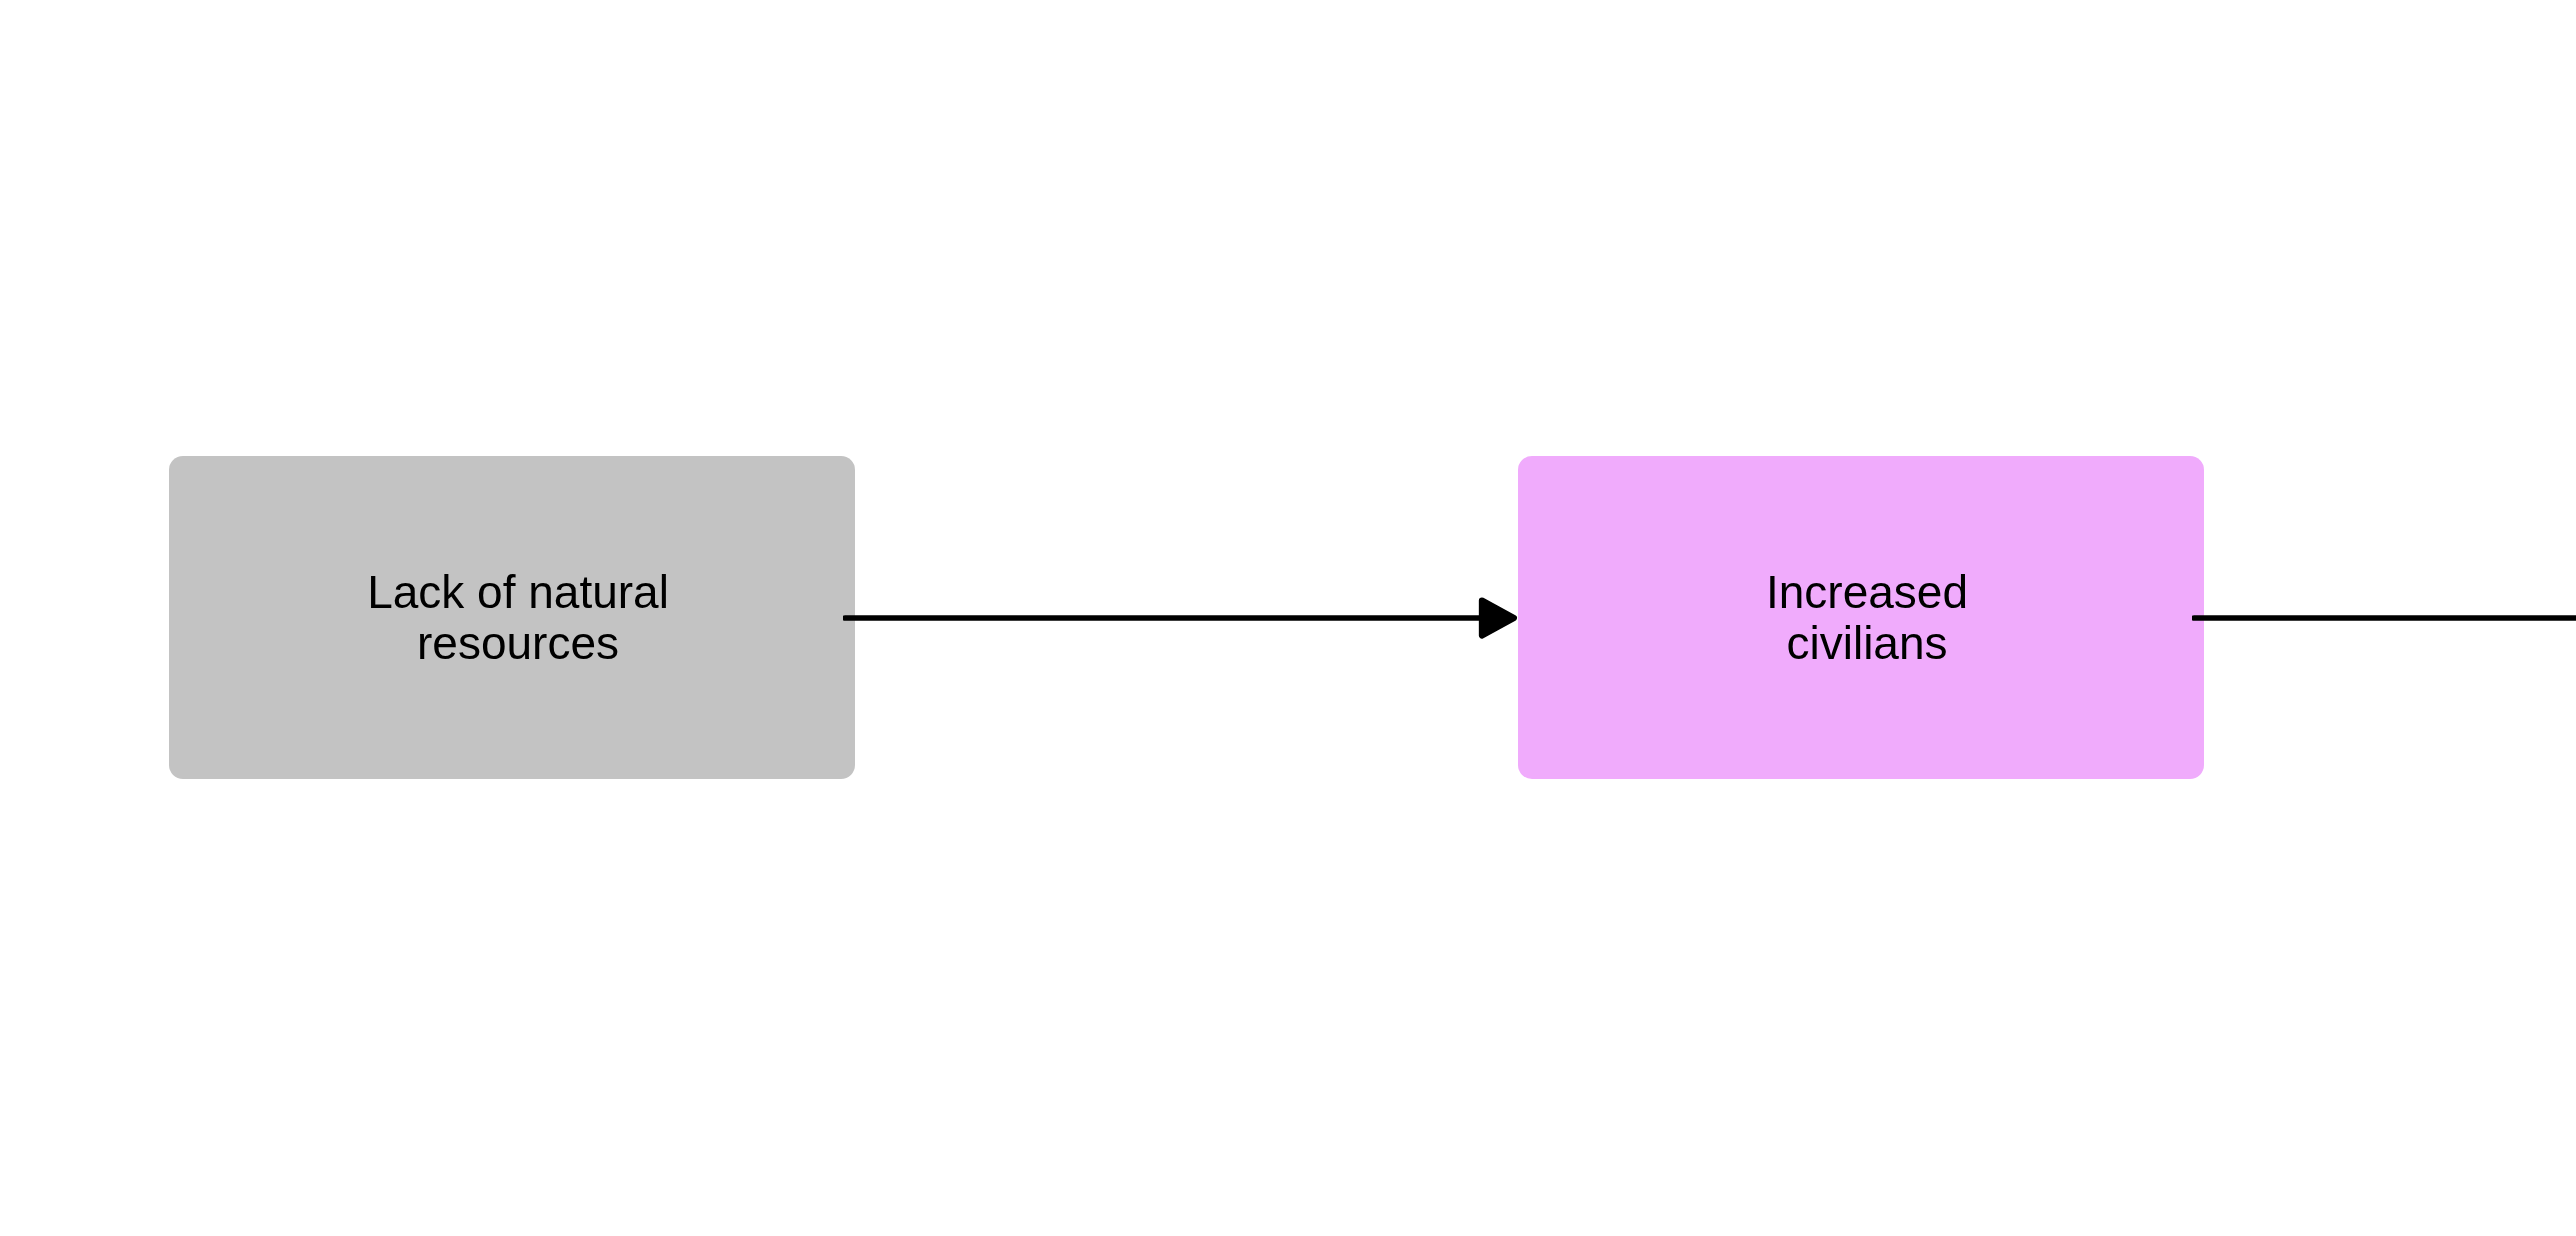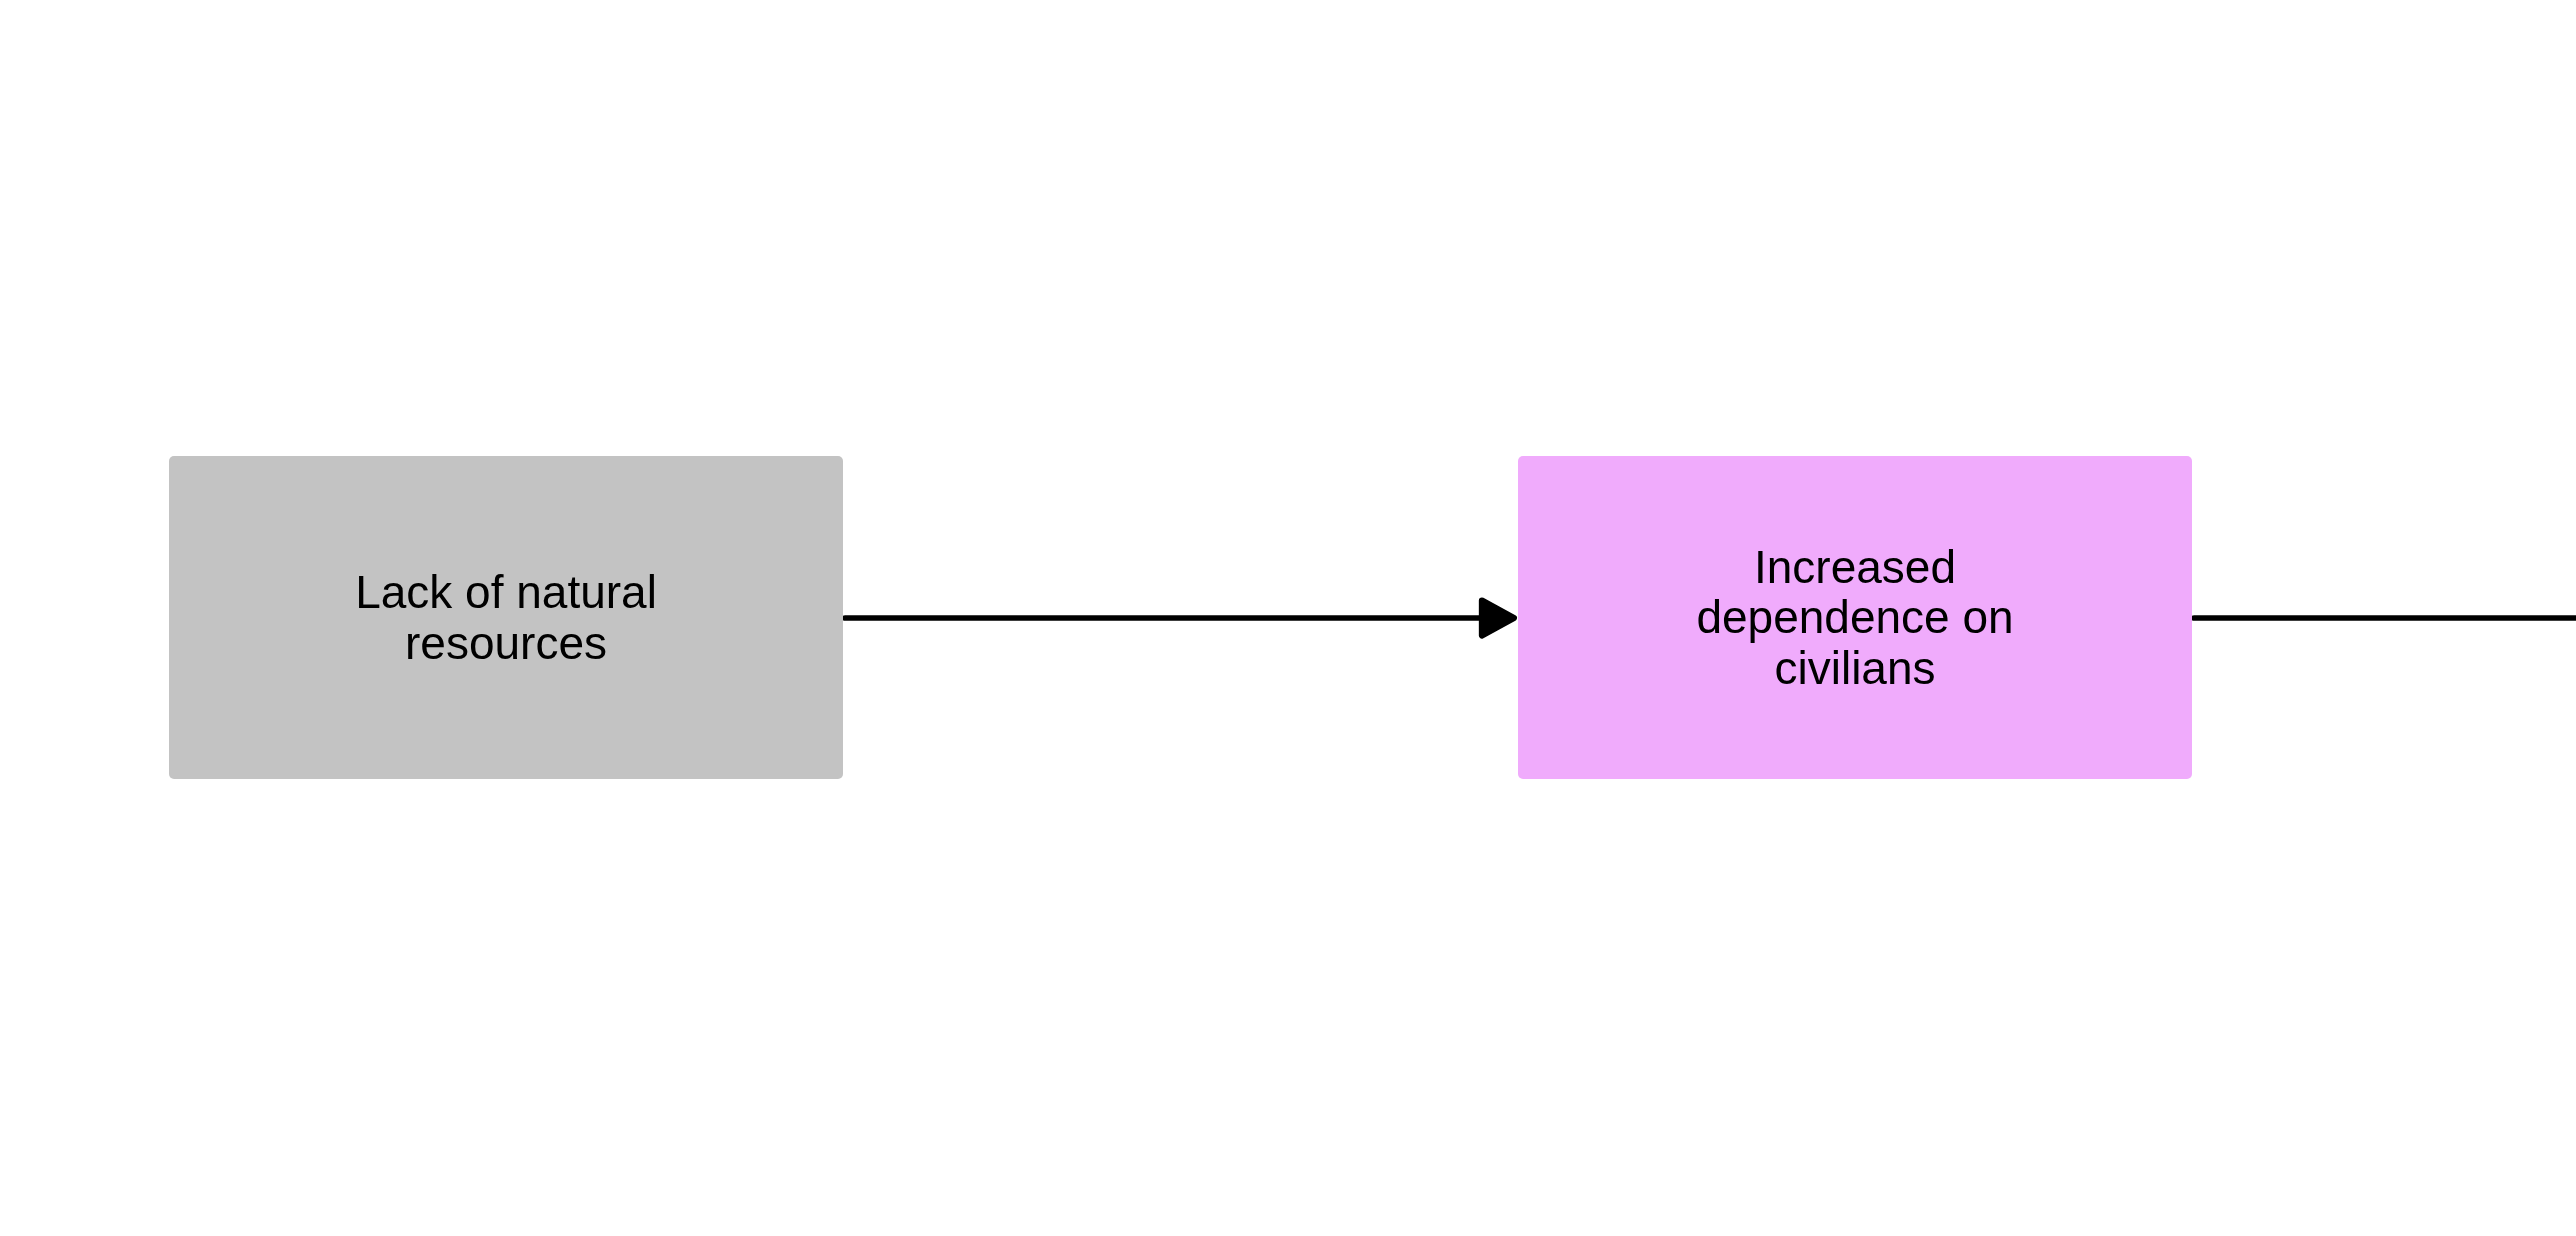--- a/index.html
+++ b/index.html
@@ -12,25 +12,26 @@
     height: 1236px;
     overflow: hidden;
     background: #ffffff;
     font-family: "Liberation Sans", "DejaVu Sans", sans-serif;
   }
   .node {
     position: absolute;
     top: 456px;
     width: 674px;
     height: 323px;
-    border-radius: 5px;
+    border-radius: 14px;
     display: flex;
     align-items: center;
     justify-content: center;
     text-align: center;
+    padding-left: 12px;
   }
   .node-label {
     font-size: 46px;
     line-height: 1.1;
     font-weight: 400;
     color: #000000;
     letter-spacing: 0;
   }
   .edge {
     position: absolute;
@@ -56,21 +57,20 @@
 </div>
 
 <svg id="edge-1" class="edge" viewBox="0 0 1310 120" xmlns="http://www.w3.org/2000/svg" style="color: rgb(0, 0, 0);">
   <line x1="4" y1="60" x2="1242" y2="60" stroke="currentColor" stroke-width="11" stroke-linecap="round"></line>
   <polygon points="1240,26 1302,60 1240,94" fill="currentColor" stroke="currentColor" stroke-width="12" stroke-linejoin="round"></polygon>
 </svg>
 
 <div id="node-2" class="node" style="background-color: #f0abfc;">
   <div class="node-label">
     <div>Increased</div>
-    <div>dependence on</div>
     <div>civilians</div>
   </div>
 </div>
 
 <svg id="edge-2" class="edge" viewBox="0 0 1310 120" xmlns="http://www.w3.org/2000/svg" style="color: rgb(0, 0, 0);">
   <line x1="4" y1="60" x2="1242" y2="60" stroke="currentColor" stroke-width="11" stroke-linecap="round"></line>
   <polygon points="1240,26 1302,60 1240,94" fill="currentColor" stroke="currentColor" stroke-width="12" stroke-linejoin="round"></polygon>
 </svg>
 
 

